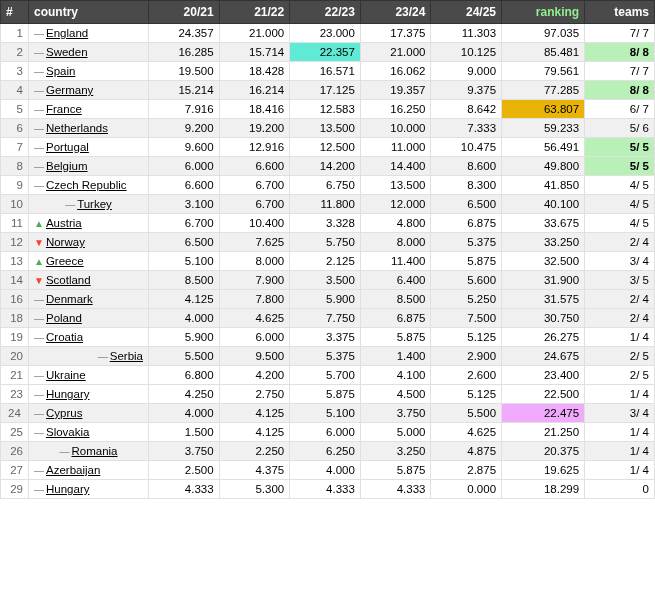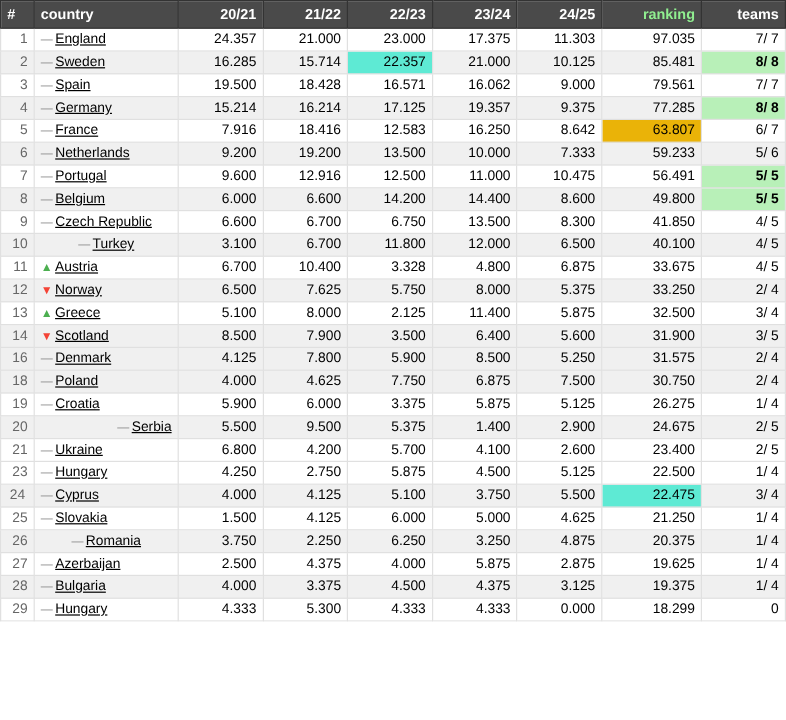--- a/index.html
+++ b/index.html
@@ -340,21 +340,21 @@
       <tr>
     <td style="text-align:center; color:#666; background:#f0f0f0">24</td>
     <td style="text-align:left; background:#f0f0f0">
       <span class="trend-icon trend-neutral">—</span><span>Cyprus</span>
     </td>
     <td style="background:#f0f0f0">4.000</td>
     <td style="background:#f0f0f0">4.125</td>
     <td style="background:#f0f0f0">5.100</td>
     <td style="background:#f0f0f0">3.750</td>
     <td style="background:#f0f0f0">5.500</td>
-    <td style="background:#5eead4">22.475</td>
+    <td style="background:#f0abfc">22.475</td>
     <td style="background:#f0f0f0; font-weight:normal">3/ 4</td>
   </tr>
       <tr>
     <td style="color:#666; background:#ffffff">25</td>
     <td style="text-align:left; background:#ffffff">
       <span class="trend-icon trend-neutral">—</span><span>Slovakia</span>
     </td>
     <td style="background:#ffffff">1.500</td>
     <td style="background:#ffffff">4.125</td>
     <td style="background:#ffffff">6.000</td>
@@ -383,33 +383,20 @@
     </td>
     <td style="background:#ffffff">2.500</td>
     <td style="background:#ffffff">4.375</td>
     <td style="background:#ffffff">4.000</td>
     <td style="background:#ffffff">5.875</td>
     <td style="background:#ffffff">2.875</td>
     <td style="background:#ffffff">19.625</td>
     <td style="background:#ffffff; font-weight:normal">1/ 4</td>
   </tr>
       <tr>
-    <td style="text-align:right; color:#666; background:#f0f0f0">28</td>
-    <td style="text-align:left; background:#f0f0f0">
-      <span class="trend-icon trend-neutral">—</span><span>Bulgaria</span>
-    </td>
-    <td style="background:#f0f0f0">4.000</td>
-    <td style="background:#f0f0f0">3.375</td>
-    <td style="background:#f0f0f0">4.500</td>
-    <td style="background:#f0f0f0">4.375</td>
-    <td style="background:#f0f0f0">3.125</td>
-    <td style="background:#f0f0f0">19.375</td>
-    <td style="background:#f0f0f0; font-weight:normal">1/ 4</td>
-  </tr>
-      <tr>
     <td style="text-align:right; color:#666; background:#ffffff">29</td>
     <td style="text-align:left; background:#ffffff">
       <span class="trend-icon trend-neutral">—</span><span>Hungary</span>
     </td>
     <td style="background:#ffffff">4.333</td>
     <td style="background:#ffffff">5.300</td>
     <td style="background:#ffffff">4.333</td>
     <td style="background:#ffffff">4.333</td>
     <td style="background:#ffffff">0.000</td>
     <td style="background:#ffffff">18.299</td>

